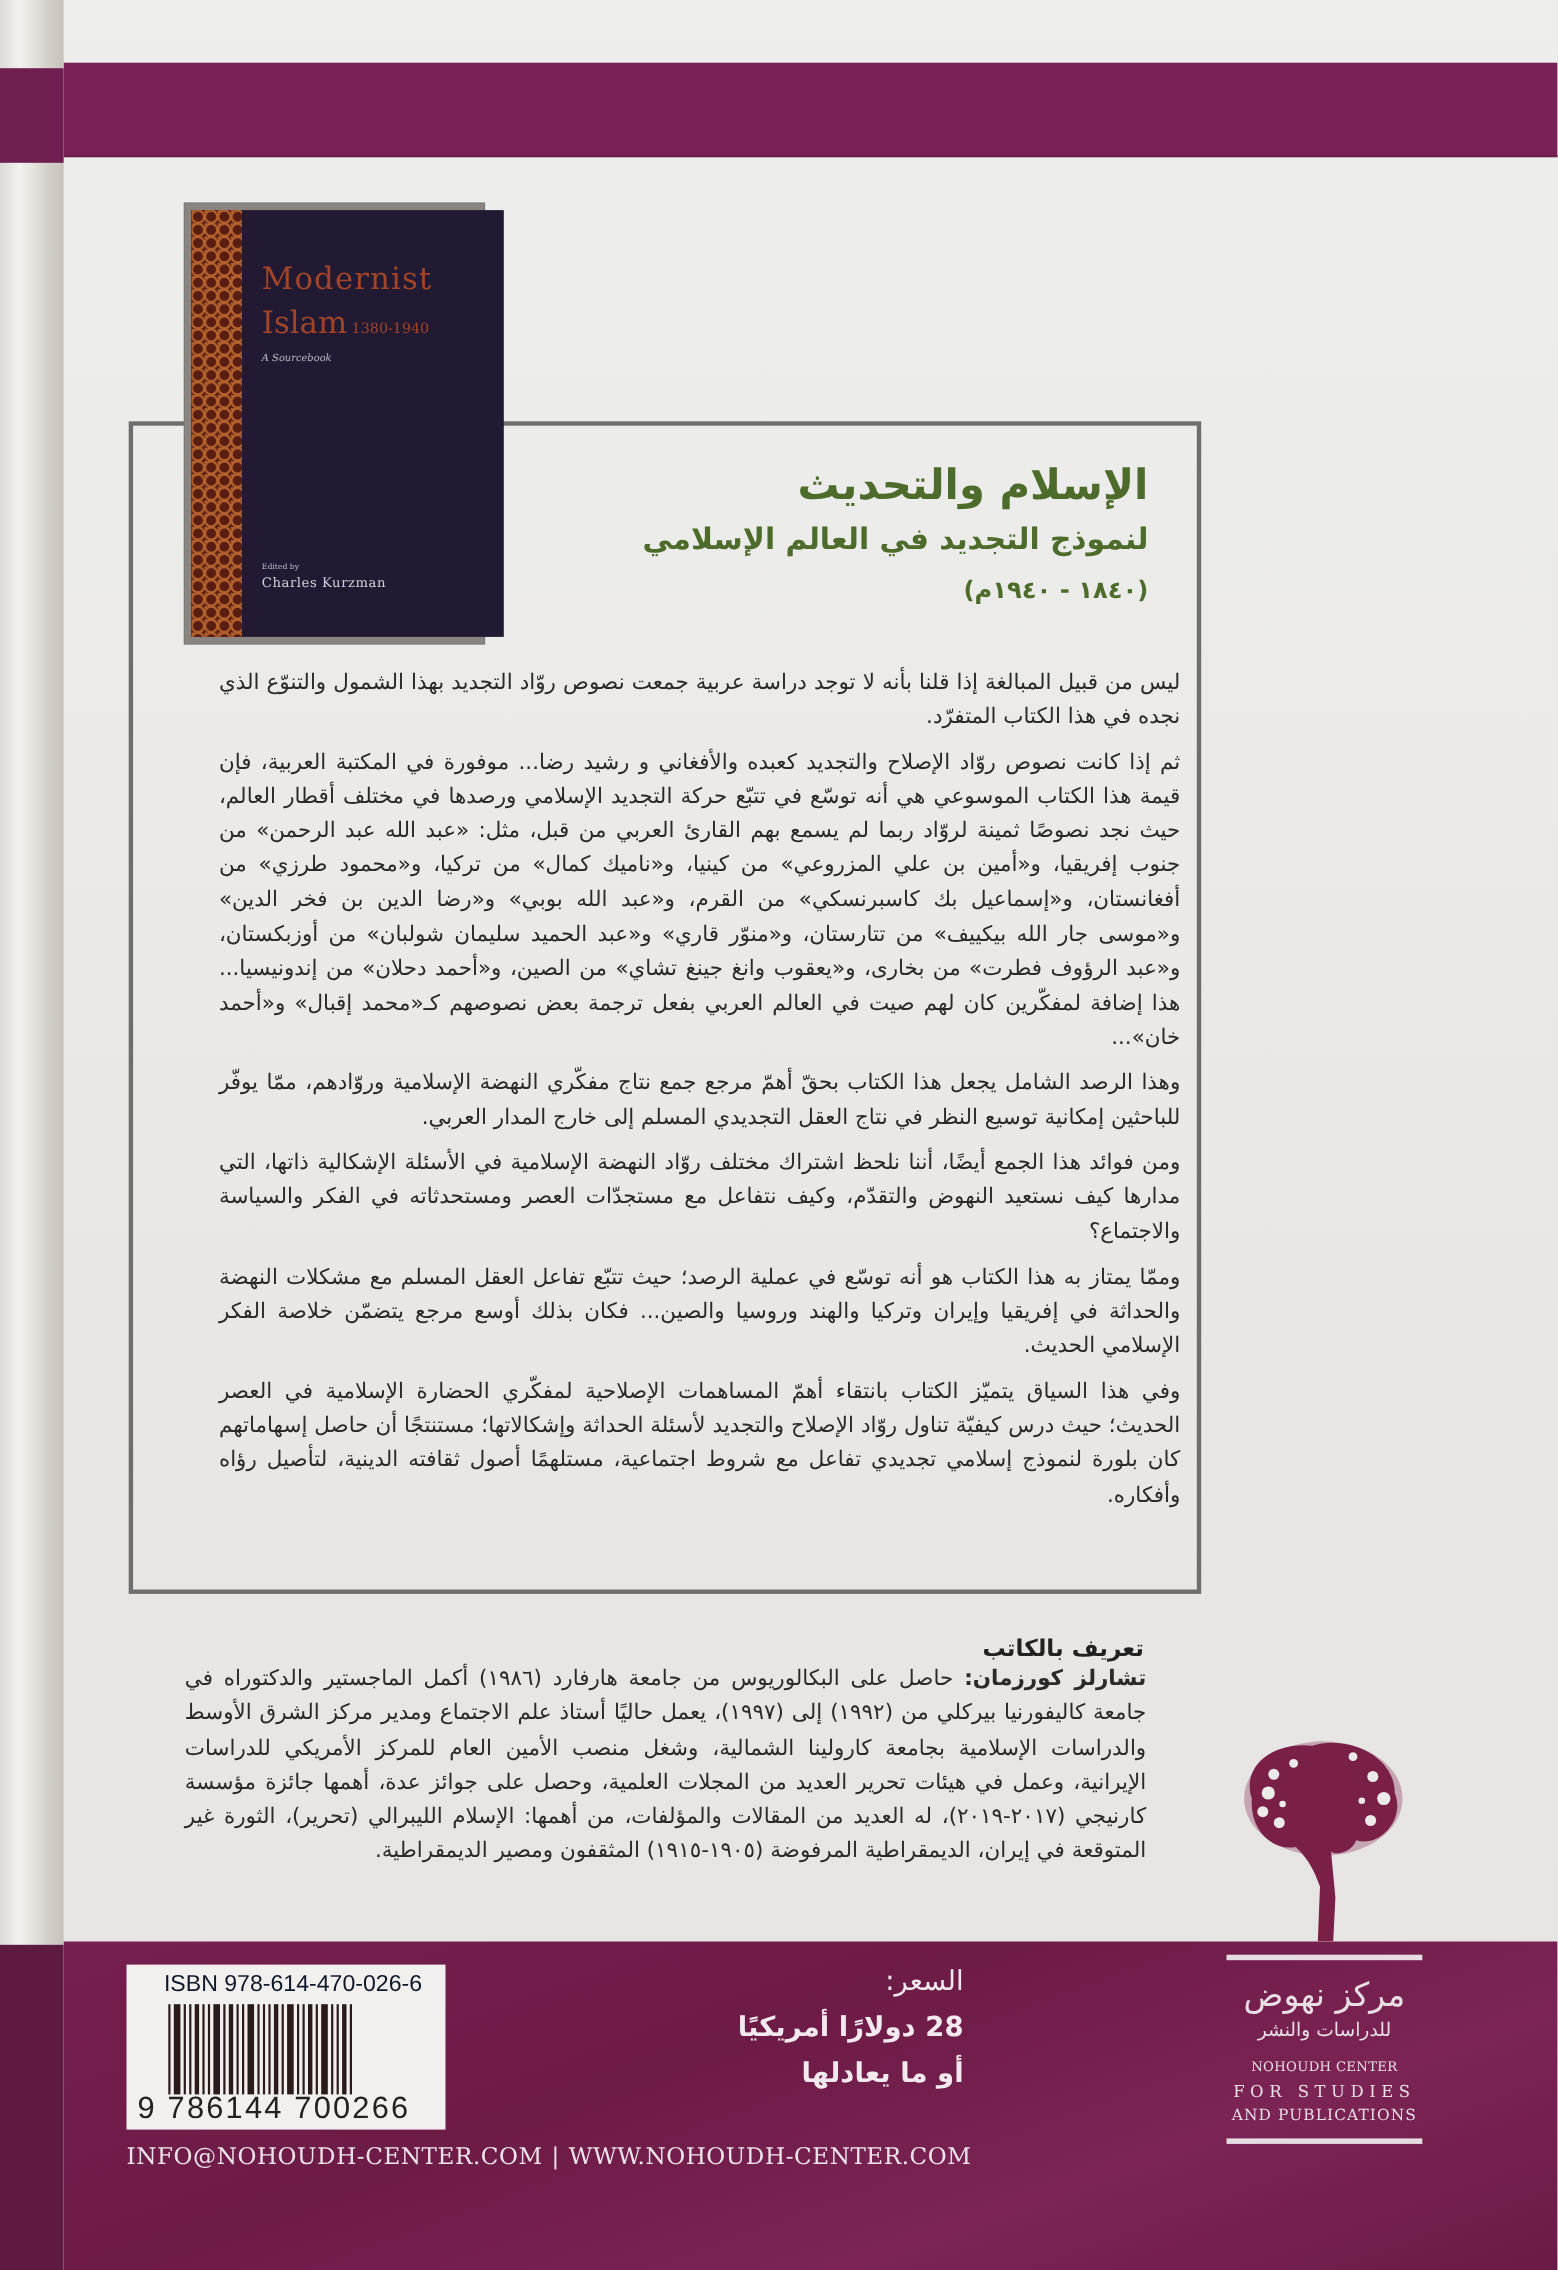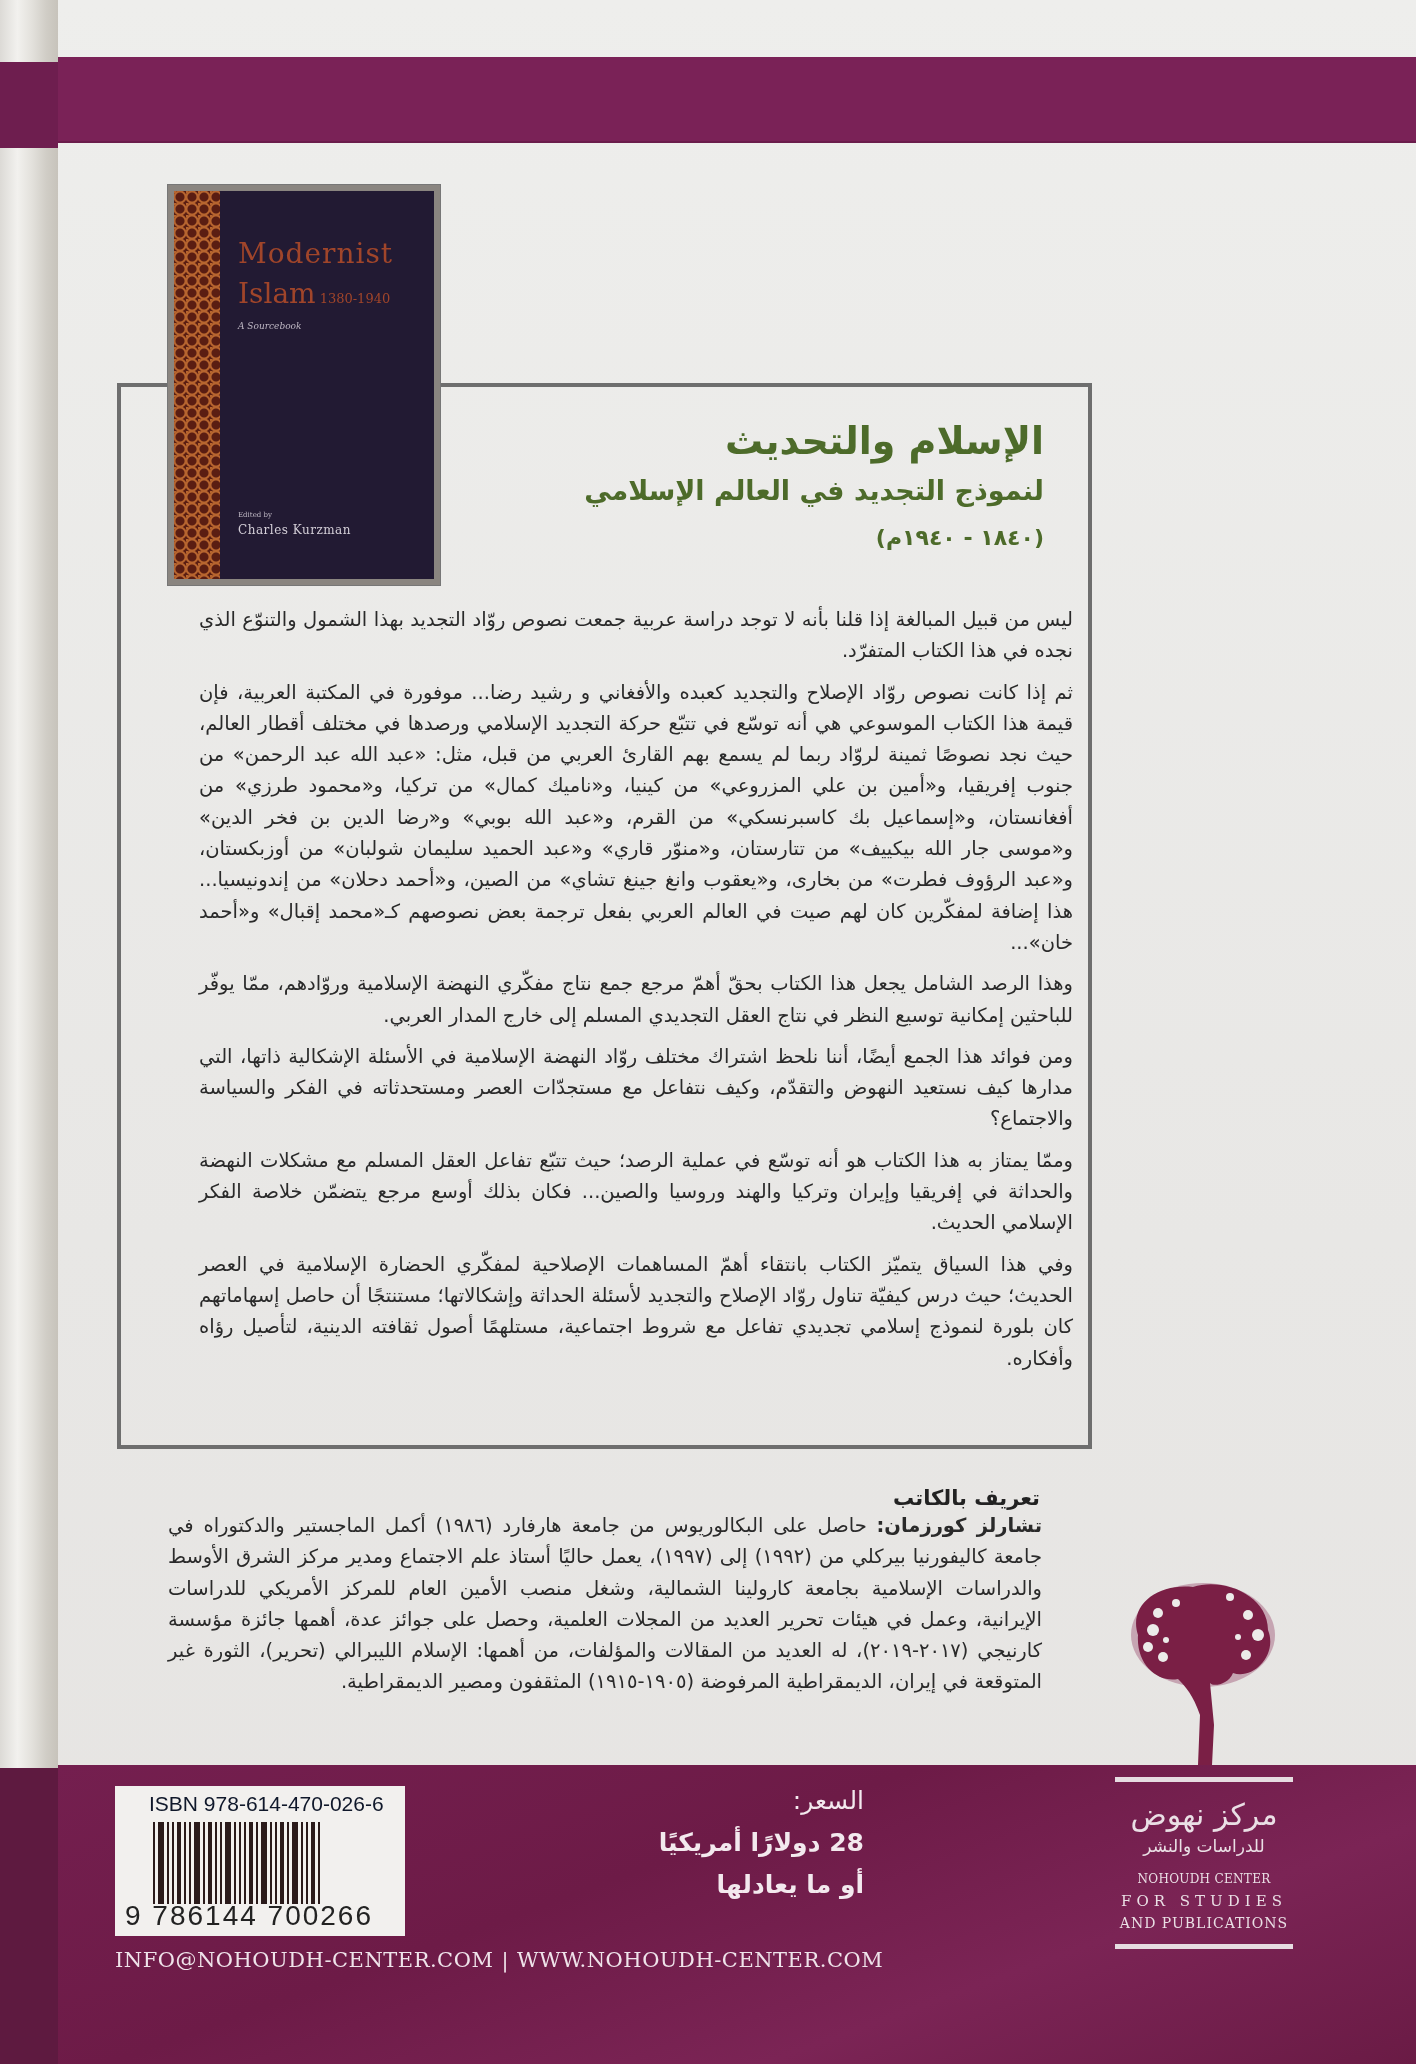--- a/index.html
+++ b/index.html
@@ -25,21 +25,21 @@
   }
   .frame {
     position:absolute; left:117px; top:383px; width:967px; height:1058px;
     border:4px solid #6e6e6e; box-sizing:content-box;
   }
   .book-cover {
     position:absolute; left:168px; top:185px; width:272px; height:400px;
     background:#8a8580; padding:6px; box-sizing:border-box;
     box-shadow:0 0 0 1px #777;
   }
-  .book-inner { position:relative; width:100%; height:100%; background:#221a33; overflow:hidden; }
+  .book-inner { position:relative; width:100%; height:100%; background:#221a33; overflow:hidden;padding-left:24px; }
   .lattice {
     position:absolute; left:0; top:0; width:46px; height:100%;
     background-color:#5a1d12;
     background-image:
       radial-gradient(circle at 50% 50%, #5a1d12 3px, transparent 4px),
       radial-gradient(circle at 50% 50%, transparent 4px, #b7652f 5px, #b7652f 6px, transparent 7px),
       radial-gradient(circle at 0 0, #b7652f 2px, transparent 3px);
     background-size:12px 12px, 12px 12px, 12px 12px;
   }
   .book-title-1 { position:absolute; left:64px; top:46px; color:#a0452a; font-family:"DejaVu Serif", serif; font-size:28px; letter-spacing:1px; }
@@ -70,21 +70,21 @@
   .band-bottom {
     position:absolute; left:58px; right:0; top:1765px; bottom:0;
     background:linear-gradient(160deg,#741f4f 0%,#6d1b47 40%,#7b2455 70%,#6a1b45 100%);
   }
   .isbn-box { position:absolute; left:115px; top:1786px; width:290px; height:150px; background:#f2f0ee; }
   .isbn-label { position:absolute; left:34px; top:6px; color:#0f172a; font-family:"Liberation Sans", sans-serif; font-size:21px; }
   .bars { position:absolute; left:38px; top:36px; width:222px; height:82px; display:flex; gap:0; }
   .bars span { display:block; height:100%; background:#2a1a1a; margin-right:3px; }
   .isbn-digits { position:absolute; left:10px; top:114px; color:#222; font-family:"Liberation Sans", sans-serif; font-size:28px; letter-spacing:2px; }
 
-  .price { position:absolute; right:552px; top:1780px; text-align:right; direction:rtl; color:#f3e9ee; }
+  .price { position:absolute; right:540px; top:1780px; text-align:right; direction:rtl; color:#f3e9ee; }
   .price-label { font-size:25px; line-height:42px; }
   .price-amount { font-size:25px; font-weight:bold; line-height:42px; }
   .price-alt { font-size:25px; font-weight:bold; line-height:42px; }
 
   .contact { position:absolute; left:115px; top:1948px; color:#efe3ea; font-family:"DejaVu Serif", serif; font-size:21px; letter-spacing:0.5px; white-space:nowrap; }
   .contact .sep { margin:0 8px; }
 
   .publisher { position:absolute; left:1113px; top:1777px; width:182px; color:#eadfe5; text-align:center; }
   .rule { height:5px; background:#e6dce1; margin:0 auto; width:178px; }
   .pub-ar { font-size:30px; direction:rtl; margin-top:14px; line-height:38px; }

